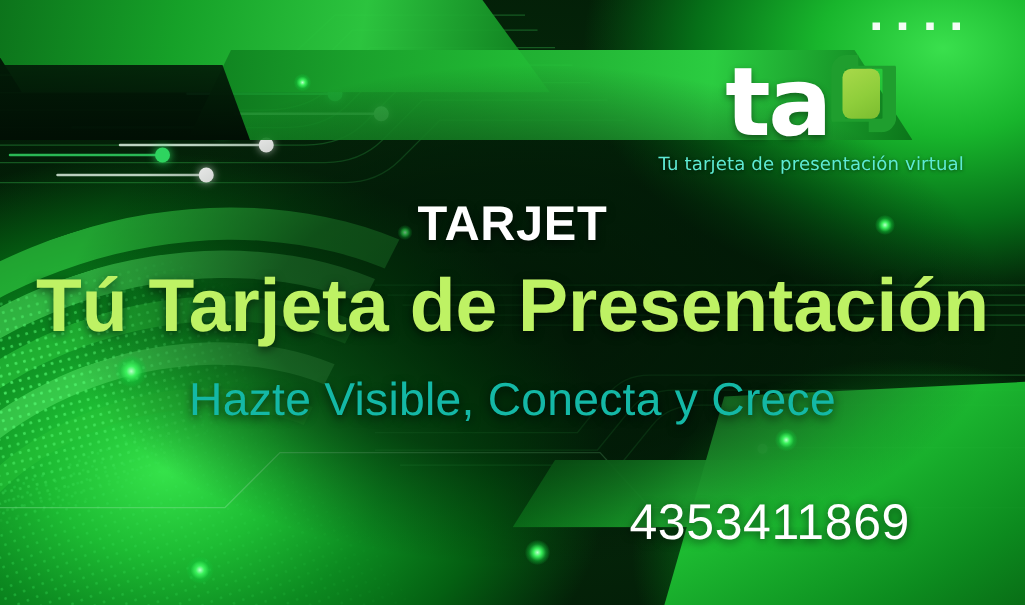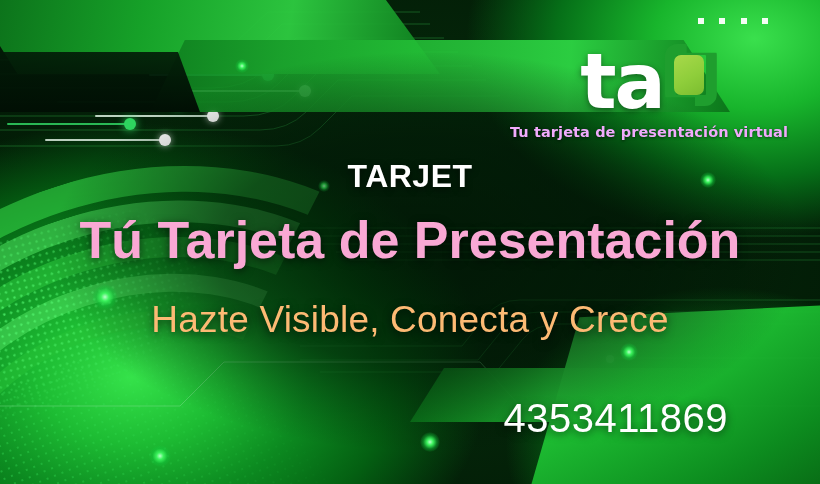--- a/index.html
+++ b/index.html
@@ -139,51 +139,51 @@
     clip-path: polygon(0 0, 42% 0, 42% 14%, 100% 14%, 100% 100%, 58% 100%, 58% 86%, 0 86%);
     box-sizing:border-box;
   }
   #logo-mark .chip {
     position:absolute; left:9px; top:11px; width:30px; height:40px;
     background: linear-gradient(150deg, #a8d94a 0%, #8fce3b 55%, #7bbd2f 100%);
     border-radius:7px;
   }
   #logo-tag {
     margin-top:2px;
-    color:#f0abfc;
+    color:#5eead4;
     font-family:"DejaVu Sans", sans-serif;
-    font-weight:700;
+    font-weight:400;
     font-size:14.5px;
     letter-spacing:.1px;
     text-shadow:0 1px 3px rgba(0,0,0,.55);
   }
 
   
   #headline-1 {
     position:absolute; left:0; right:0; top:158px;
     text-align:center;
     color:#ffffff;
     font-weight:700;
-    font-size:32px;
+    font-size:39px;
     letter-spacing:.5px;
     text-shadow:0 2px 7px rgba(0,0,0,.6);
   }
   #headline-2 {
     position:absolute; left:0; right:0; top:210px;
     text-align:center;
-    color:#f9a8d4;
+    color:#bef264;
     font-weight:700;
-    font-size:52px;
+    font-size:60px;
     letter-spacing:0px;
     text-shadow:0 2px 8px rgba(0,0,0,.6);
   }
   #subheadline {
     position:absolute; left:0; right:0; top:299px;
     text-align:center;
-    color:#fdba74;
+    color:#14b8a6;
     font-weight:400;
     font-size:37px;
     letter-spacing:.2px;
     text-shadow:0 2px 8px rgba(0,0,0,.65);
   }
   #phone {
     position:absolute; right:92px; top:396px;
     color:#ffffff;
     font-weight:400;
     font-size:40px;

